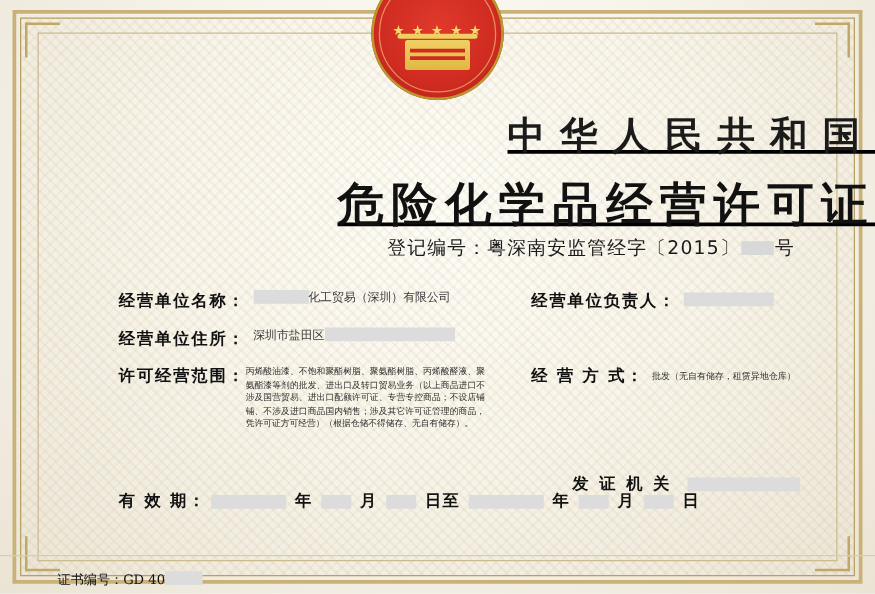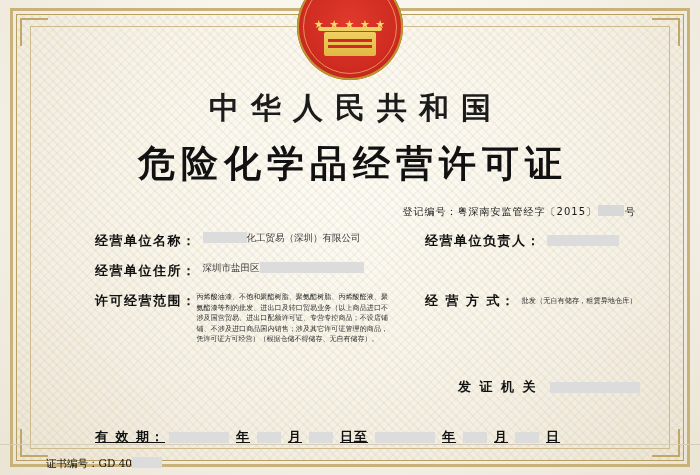--- a/index.html
+++ b/index.html
@@ -112,21 +112,22 @@
     width: 64px; height: 4px;
     background: #f0cf63;
     border-radius: 2px;
   }
 
   
   .titles {
     position: absolute;
     left: 0; right: 0;
     top: 88px;
-    text-align: center;
+    text-align: right;
+    text-decoration: underline;
   }
   .title-main {
     font-family: "DejaVu Serif", "Liberation Serif", serif;
     font-size: 30px;
     font-weight: bold;
     letter-spacing: 12px;
     color: #1b1b1b;
     text-indent: 12px;
   }
   .title-sub {
@@ -136,22 +137,22 @@
     font-weight: bold;
     letter-spacing: 6px;
     color: #111111;
     text-indent: 6px;
   }
 
   
   .regline {
     position: absolute;
     right: 64px;
-    top: 205px;
-    font-size: 10px;
+    top: 189px;
+    font-size: 15px;
     color: #1a1a1a;
     letter-spacing: 1px;
     white-space: nowrap;
   }
   .regline .redact {
     display: inline-block;
     width: 26px;
     height: 11px;
     background: #d8d8d8;
     vertical-align: -1px;
@@ -273,29 +274,28 @@
     text-align: center;
     font-size: 6px;
     letter-spacing: 0.5px;
   }
 
   
   .validity {
     position: absolute;
     left: 58px;
     right: 44px;
-    top: 428px;
+    top: 392px;
     display: flex;
     align-items: flex-start;
     font-size: 13px;
     font-weight: bold;
     font-family: "DejaVu Serif", "Liberation Serif", serif;
     color: #111;
     letter-spacing: 1px;
-    text-decoration: underline;
   }
   .validity .seg {
     display: flex;
     align-items: center;
     white-space: nowrap;
   }
   .validity .mask { margin: 0 4px; }
   .validity .unit { margin: 0 3px; }
 
   

